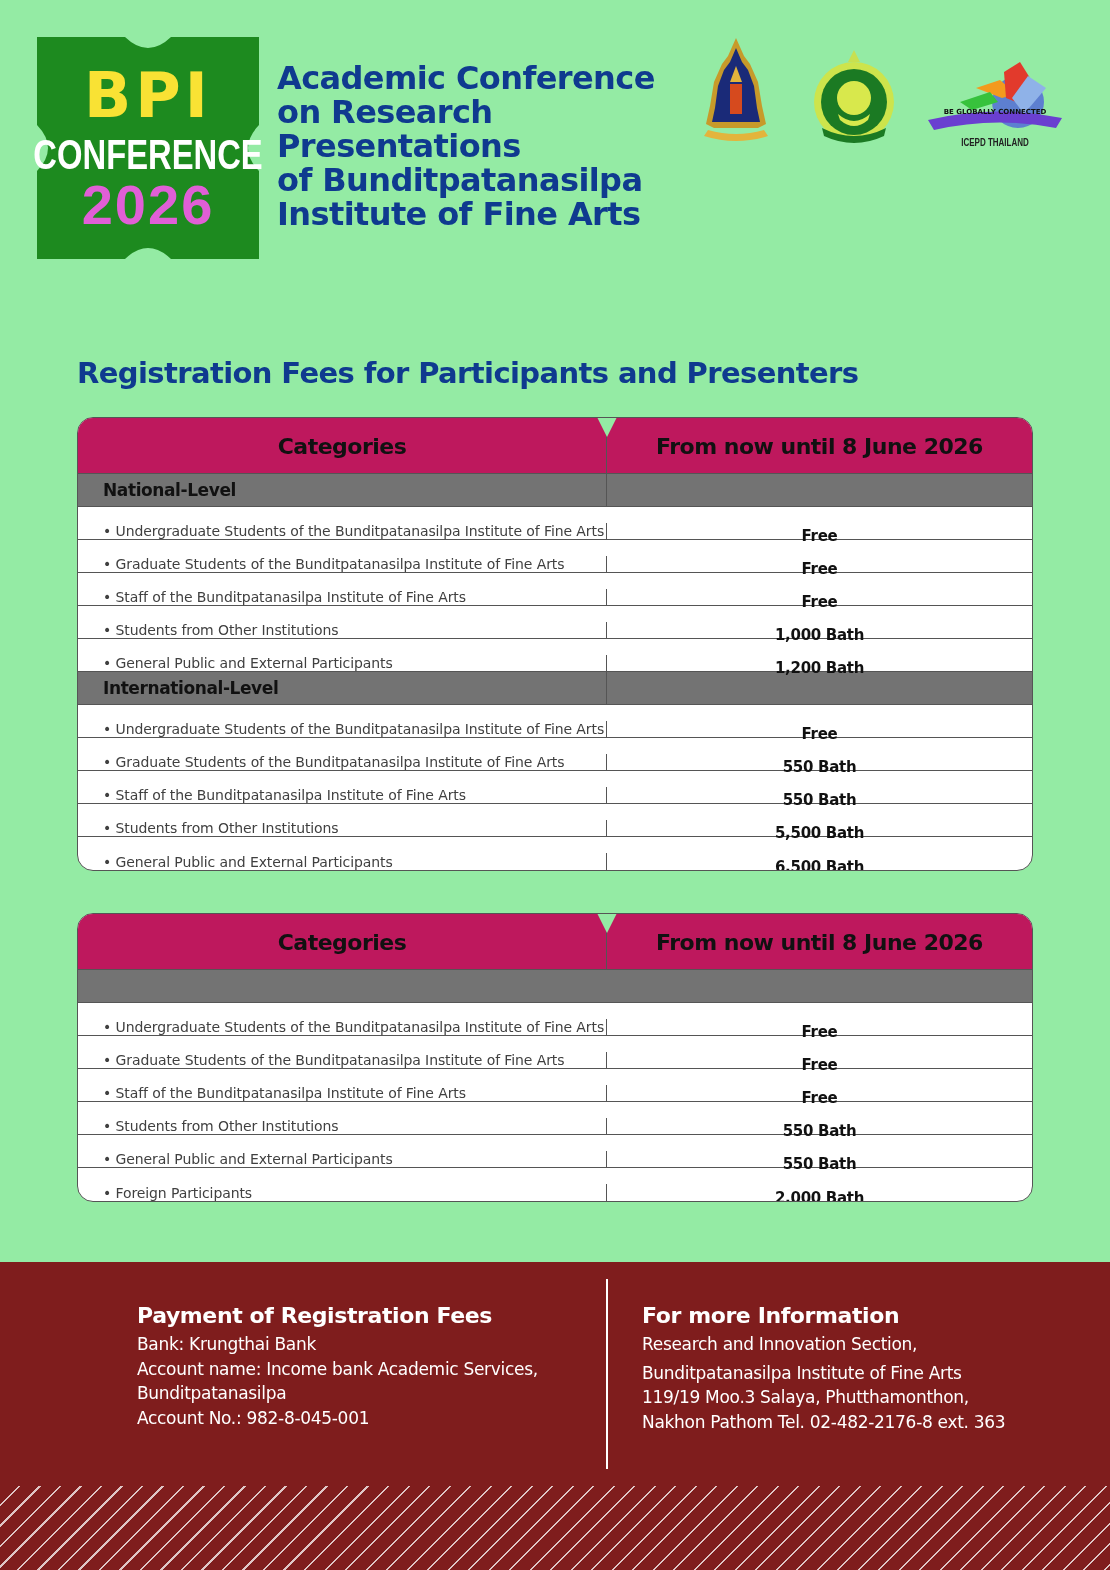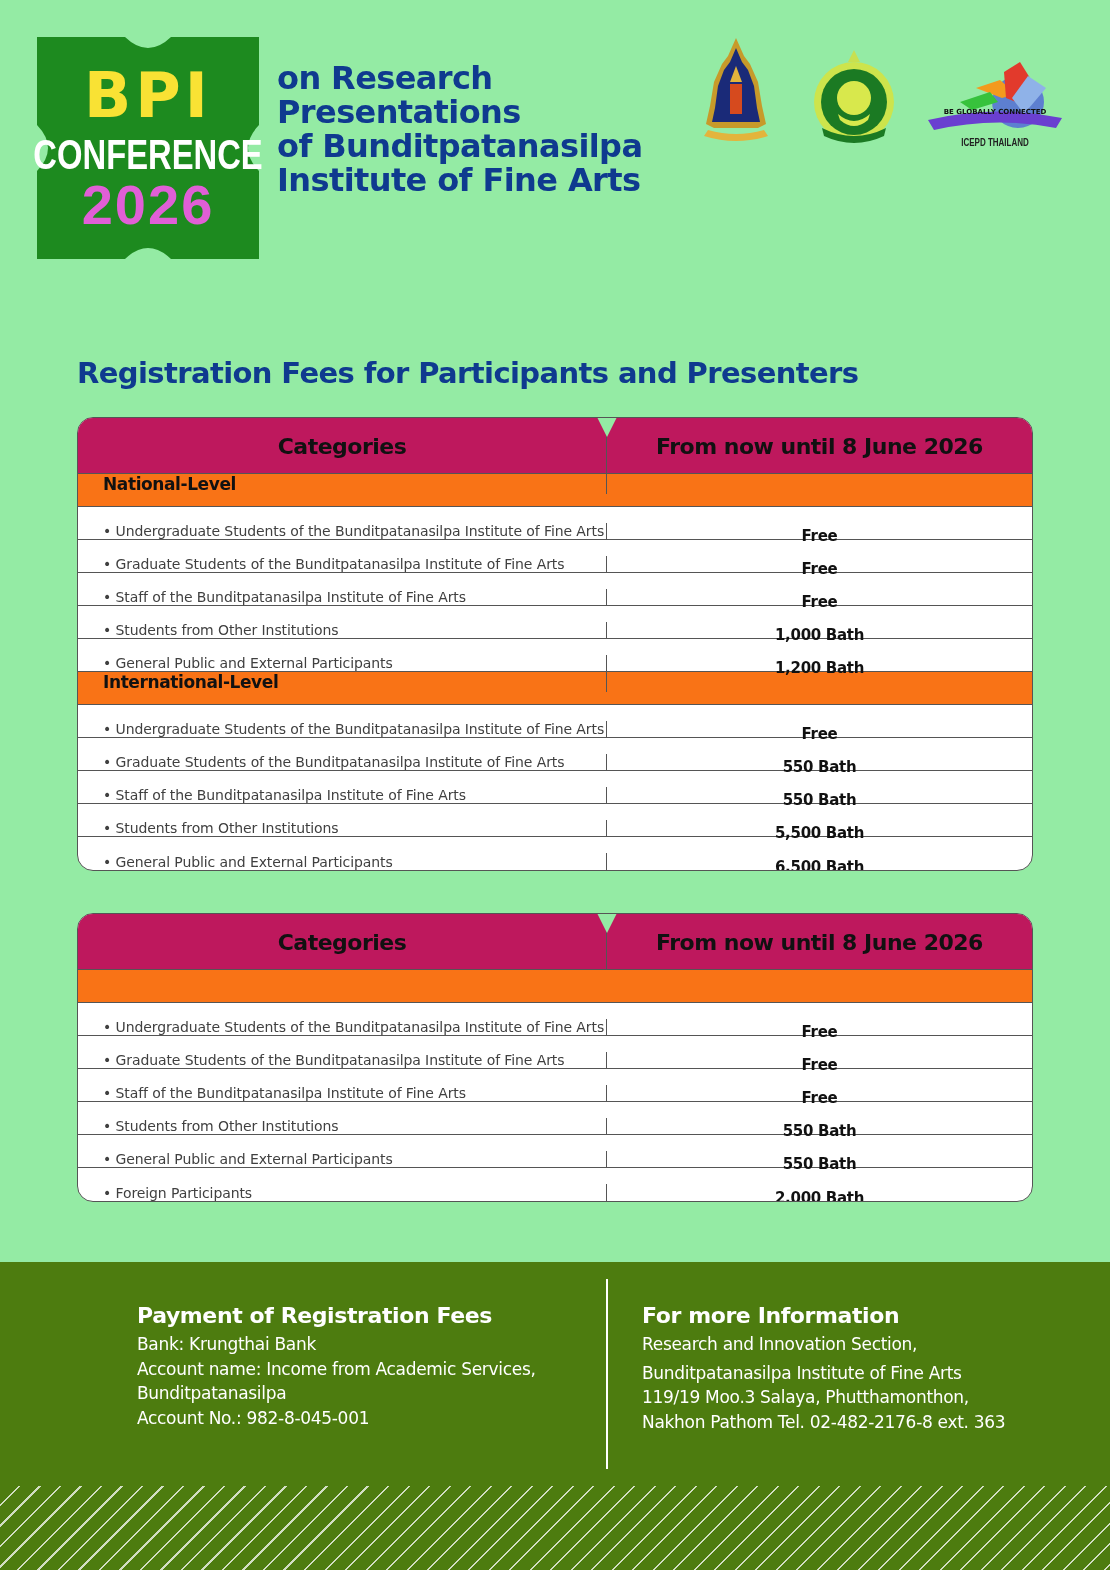--- a/index.html
+++ b/index.html
@@ -67,34 +67,34 @@
     clip-path: polygon(0 0, 100% 0, 50% 100%);
   }
   .cell-cat { width: 529px; border-right: 1px solid #555; display: flex; align-items: center; }
   .cell-fee { flex: 1; display: flex; align-items: center; justify-content: center; }
   .thead .cell-cat, .thead .cell-fee {
     justify-content: center; font-size: 22px; font-weight: bold; color: #111;
     font-family: "DejaVu Sans", sans-serif; letter-spacing: -0.5px; padding-top: 2px;
   }
   .row { display: flex; height: 33px; border-bottom: 1px solid #555; }
   .row:last-child { border-bottom: none; }
-  .row.group { background: #f97316; flex-direction: column; }
+  .row.group { background: #737373; }
   .row.group .cell-cat {
     padding-left: 25px; font-size: 17px; font-weight: bold; color: #111;
     font-family: "DejaVu Sans", sans-serif; letter-spacing: -0.4px;
   }
   .row.item .cell-cat {
     padding-left: 25px; font-size: 14px; color: #404040; letter-spacing: -0.1px;
     font-family: "DejaVu Sans", sans-serif; white-space: nowrap; margin-top: 16px;
   }
   .row.item .cell-cat::first-letter { }
   .row .cell-fee { font-size: 15px; font-weight: bold; color: #111; font-family: "DejaVu Sans", sans-serif; letter-spacing: -0.3px; padding-bottom: 2px; margin-top: 28px; }
   .footer {
     position: absolute; left: 0; top: 1262px; width: 1110px; height: 308px;
-    background: #4d7c0f;
+    background: #7f1d1d;
   }
   .hatch {
     position: absolute; left: 0; top: 224px; width: 1110px; height: 84px;
     background-image: repeating-linear-gradient(135deg, transparent 0 13px, rgba(255,255,255,0.75) 13px 14.5px);
   }
   .divider {
     position: absolute; left: 606px; top: 17px; width: 1.5px; height: 190px; background: #ffffff;
   }
   .fcol { position: absolute; color: #ffffff; font-family: "DejaVu Sans", sans-serif; }
   .fcol-left { left: 137px; top: 40px; width: 470px; }
@@ -111,20 +111,21 @@
     <path d="M0 0 H88 Q111 22 134 0 H222 V88 Q200 111 222 134 V222 H134 Q111 200 88 222 H0 V134 Q22 111 0 88 Z" fill="#1d8a1f"></path>
   </svg>
   <div class="logo-text">
     <div class="logo-bpi">BPI</div>
     <div class="logo-conf">CONFERENCE</div>
     <div class="logo-year">2026</div>
   </div>
 </div>
 
 <div class="title">
+  <div>Academic Conference</div>
   <div>on Research</div>
   <div>Presentations</div>
   <div>of Bunditpatanasilpa</div>
   <div>Institute of Fine Arts</div>
 </div>
 
 <div class="partner p1">
   <svg viewBox="0 0 72 108" width="72" height="108">
     <path d="M36 2 L44 20 L50 28 L58 46 L62 70 L66 88 L58 92 H14 L6 88 L10 70 L14 46 L22 28 L28 20 Z" fill="#c79a2a"></path>
     <path d="M36 12 L42 26 L48 34 L54 50 L57 72 L60 86 H12 L15 72 L18 50 L24 34 L30 26 Z" fill="#1a2a78"></path>
@@ -250,21 +251,21 @@
         <div class="cell-cat">• Foreign Participants</div>
         <div class="cell-fee">2,000 Bath</div>
       </div>
     </div>
 </div>
 
 <div class="footer">
   <div class="fcol fcol-left">
     <div class="fhead">Payment of Registration Fees</div>
     <div class="fline">Bank: Krungthai Bank</div>
-    <div class="fline">Account name: Income from Academic Services,</div>
+    <div class="fline">Account name: Income bank Academic Services,</div>
     <div class="fline">Bunditpatanasilpa</div>
     <div class="fline">Account No.: 982-8-045-001</div>
   </div>
   <div class="divider"></div>
   <div class="fcol fcol-right">
     <div class="fhead">For more Information</div>
     <div class="fline first">Research and Innovation Section,</div>
     <div class="fline">Bunditpatanasilpa Institute of Fine Arts</div>
     <div class="fline">119/19 Moo.3 Salaya, Phutthamonthon,</div>
     <div class="fline">Nakhon Pathom Tel. 02-482-2176-8 ext. 363</div>

